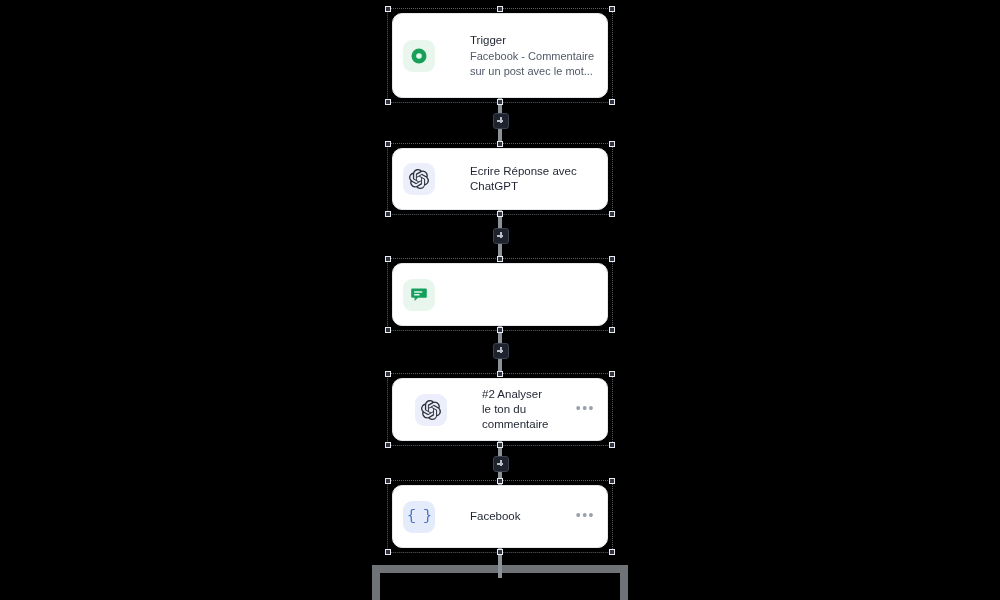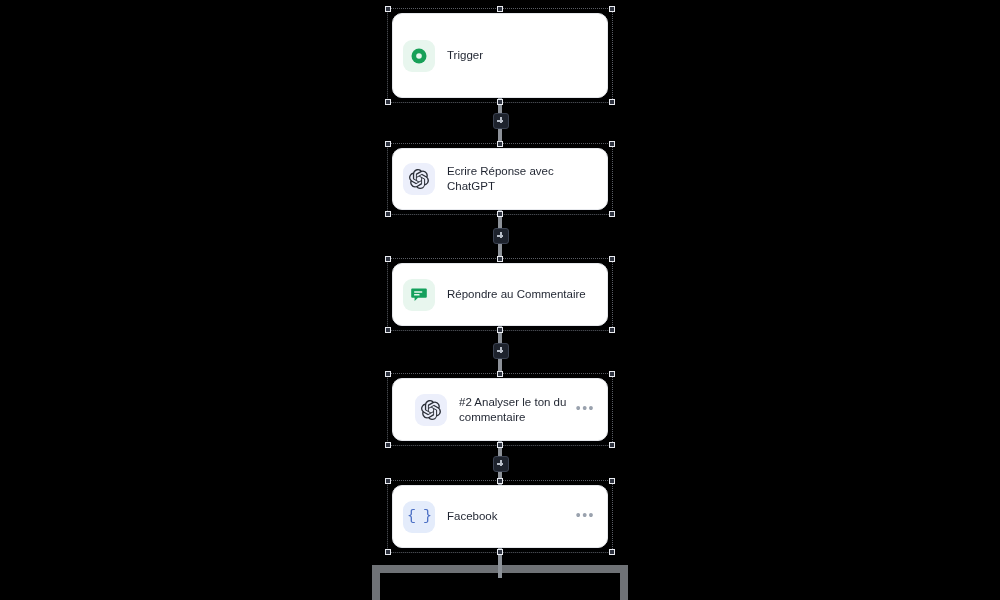--- a/index.html
+++ b/index.html
@@ -39,20 +39,21 @@
     box-sizing: border-box;
     background: #ffffff;
     border: 1px solid #e6e8ec;
     border-radius: 10px;
     box-shadow: 0 1px 2px rgba(16,24,40,0.06),
                 0 4px 10px rgba(16,24,40,0.08);
     display: flex;
     align-items: center;
     padding: 0 10px;
     z-index: 3;
+    gap: 23px;
   }
 
   
   .sel-box {
     position: absolute;
     left: -6px;
     top: -6px;
     right: -6px;
     bottom: -6px;
     border: 1px dotted rgba(120,125,135,0.75);
@@ -196,20 +197,21 @@
         <span class="handle br"></span>
       </div>
       <div class="icon-tile mint">
         <svg width="20" height="20" viewBox="0 0 20 20" aria-hidden="true">
           <circle cx="10" cy="10" r="7.5" fill="#18A058"></circle>
           <circle cx="10" cy="10" r="2.8" fill="#e8f6ee"></circle>
         </svg>
       </div>
       <div class="node-text">
         <div class="node-title">Trigger</div>
+        <div class="node-sub">Facebook - Commentaire sur un post avec le mot...</div>
       </div>
     </div>
 
     <div class="conn" style="top:96px; height:50px;"></div>
     <div class="plus-btn" style="top:113px;"></div>
 
     <div class="node" style="top:148px; height:62px;">
       <div class="sel-box">
         <span class="handle tl"></span>
         <span class="handle tc"></span>
@@ -240,23 +242,20 @@
         <span class="handle bc"></span>
         <span class="handle br"></span>
       </div>
       <div class="icon-tile mint">
         <svg width="20" height="20" viewBox="0 0 20 20" aria-hidden="true">
           <path fill="#14a05c" d="M3.2 3.4h13.6a1 1 0 0 1 1 1v7.4a1 1 0 0 1-1 1H9l-3.4 3.1v-3.1H3.2a1 1 0 0 1-1-1V4.4a1 1 0 0 1 1-1Z"></path>
           <rect x="5" y="6.3" width="8.4" height="1.5" rx="0.7" fill="#e8f6ee"></rect>
           <rect x="5" y="9.1" width="5.6" height="1.5" rx="0.7" fill="#e8f6ee"></rect>
         </svg>
       </div>
-      <div class="node-text">
-        <div class="node-title">Répondre au Commentaire</div>
-      </div>
     </div>
 
     <div class="conn" style="top:324px; height:52px;"></div>
     <div class="plus-btn" style="top:343px;"></div>
 
     <div class="node" style="top:378px; height:63px;padding-left:22px;">
       <div class="sel-box">
         <span class="handle tl"></span>
         <span class="handle tc"></span>
         <span class="handle tr"></span>

